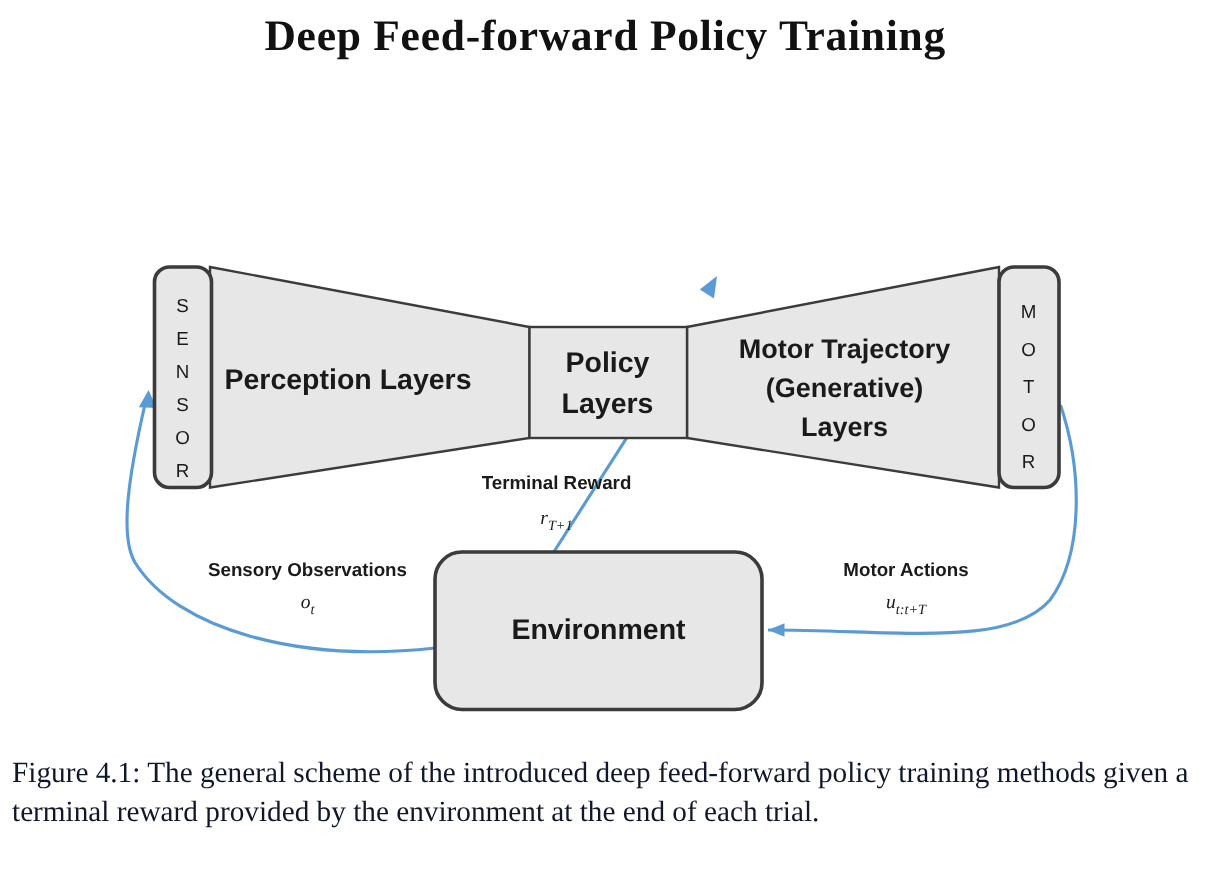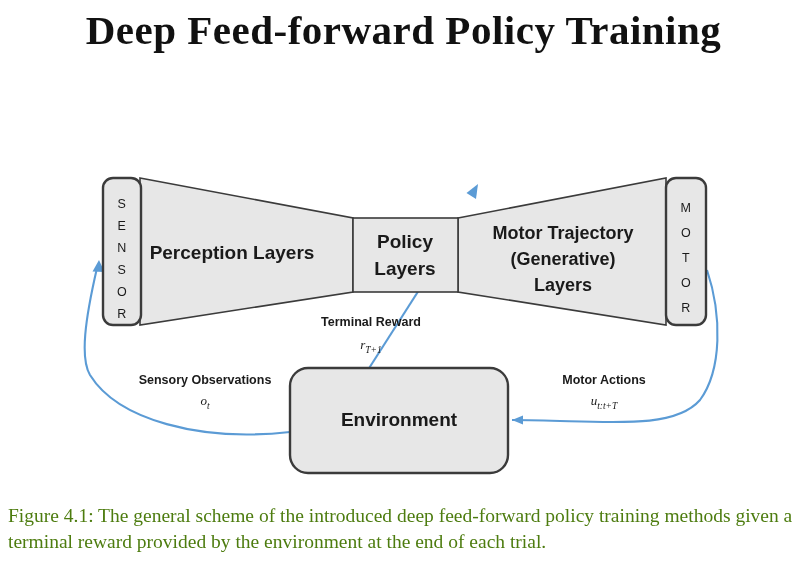--- a/index.html
+++ b/index.html
@@ -19,21 +19,21 @@
 
   
   #page-title {
     position: absolute;
     left: 0;
     top: 8px;
     width: 807px;
     text-align: center;
     font-family: "Liberation Serif", serif;
     font-weight: bold;
-    font-size: 41px;
+    font-size: 29px;
     letter-spacing: 0.5px;
     line-height: 1.12;
     color: #111111;
     white-space: nowrap;
   }
 
   
   #figure {
     position: absolute;
     left: 0;
@@ -82,21 +82,21 @@
   
   #caption {
     position: absolute;
     left: 8px;
     top: 503px;
     width: 791px;
     font-family: "Liberation Serif", serif;
     font-size: 19.5px;
     line-height: 1.32;
     text-align: left;
-    color: #4d7c0f;
+    color: #0f172a;
   }
 </style>
 </head>
 <body>
 
 <div id="page-title">Deep Feed-forward Policy Training</div>
 
 <div id="figure">
   <svg id="figure-svg" width="807" height="375" viewBox="0 0 807 375">
 

